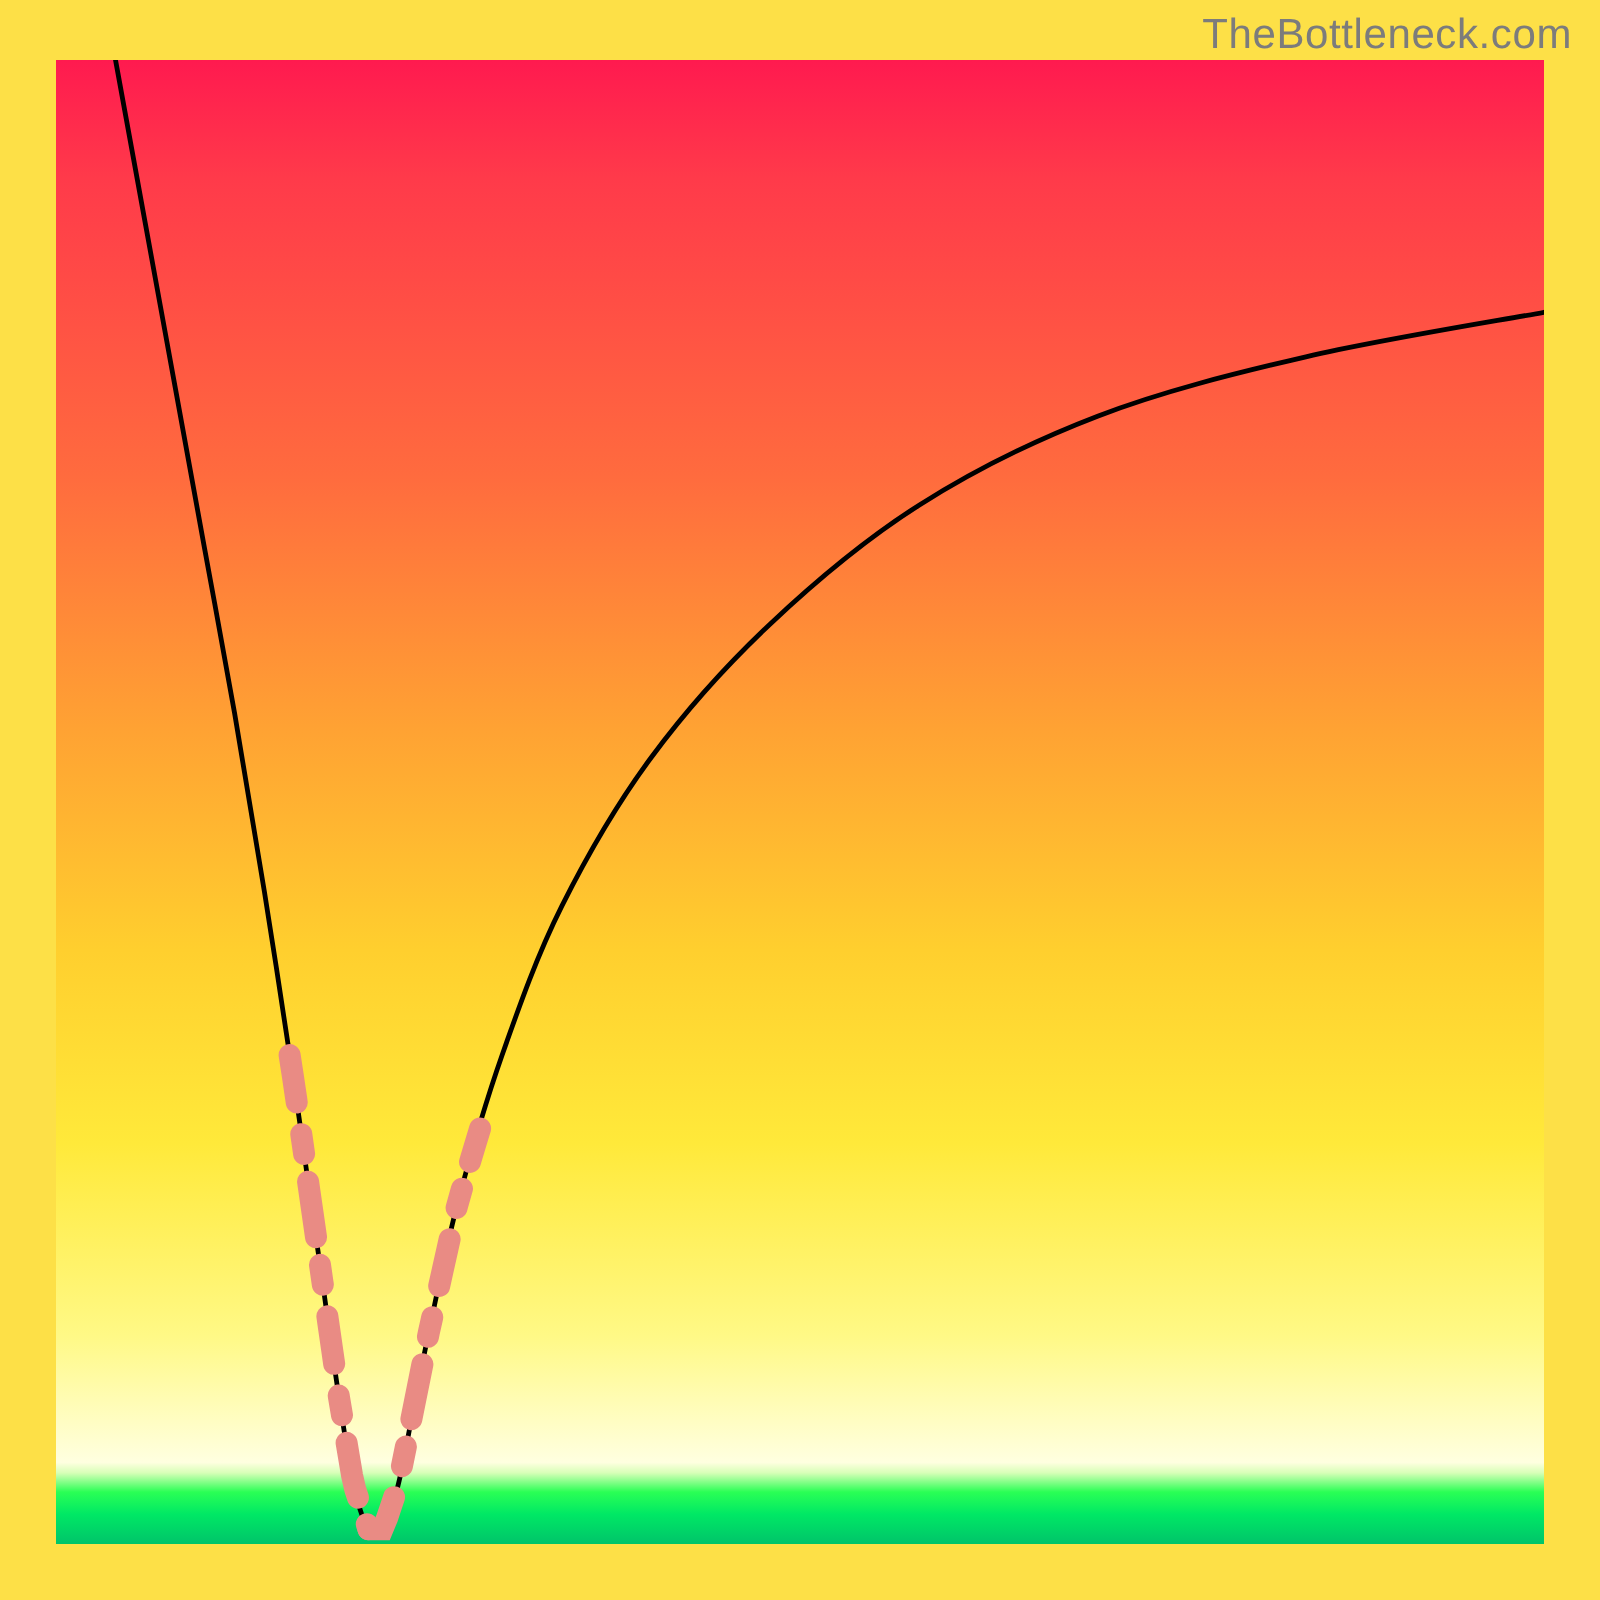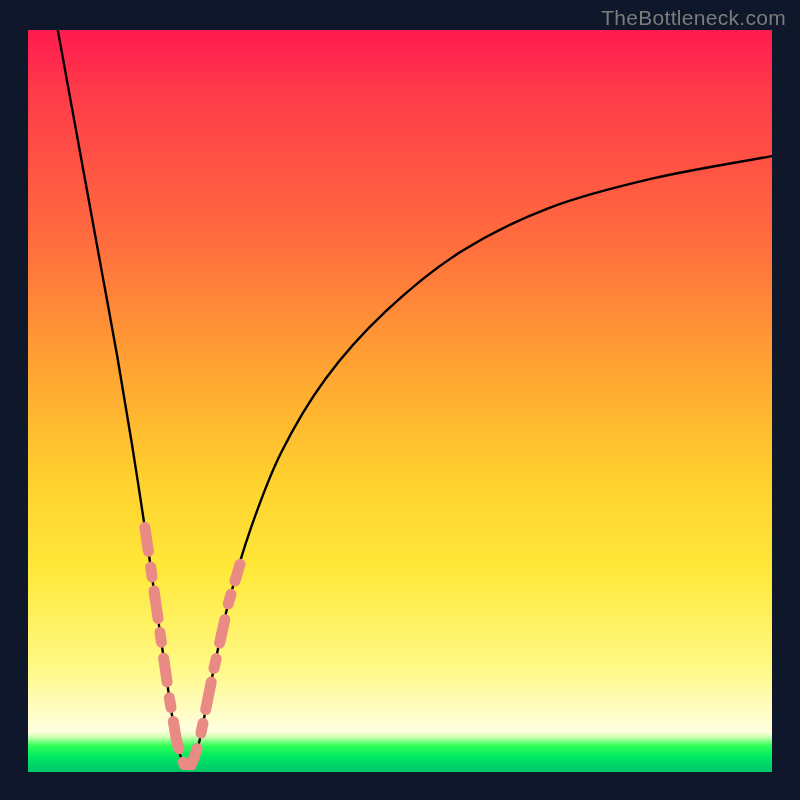--- a/index.html
+++ b/index.html
@@ -8,21 +8,21 @@
     width: 800px;
     height: 800px;
     overflow: hidden;
     background: #000;
     font-family: Arial, Helvetica, sans-serif;
   }
   .stage {
     position: relative;
     width: 800px;
     height: 800px;
-    background: #0f172a;
+    background: #fde047;
   }
   
   .plot-area {
     position: absolute;
     left: 28px;
     top: 30px;
     width: 744px;   
     height: 742px;  
     
     background:

